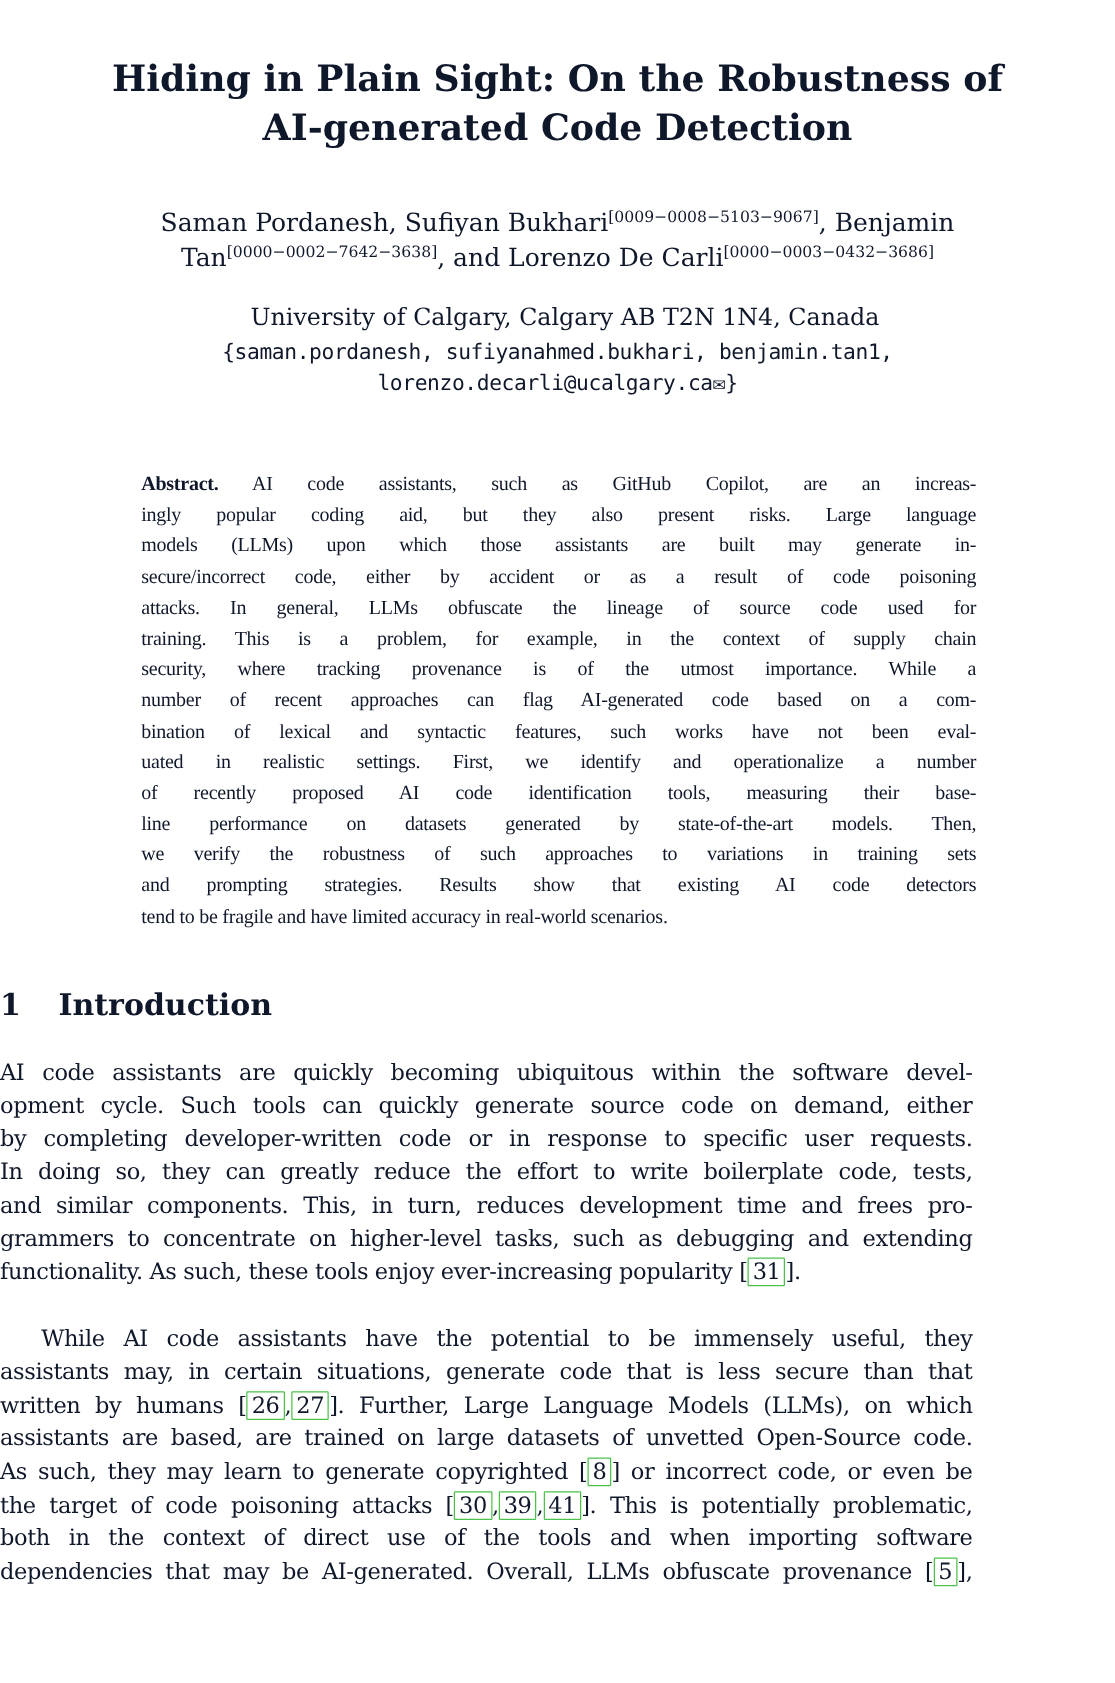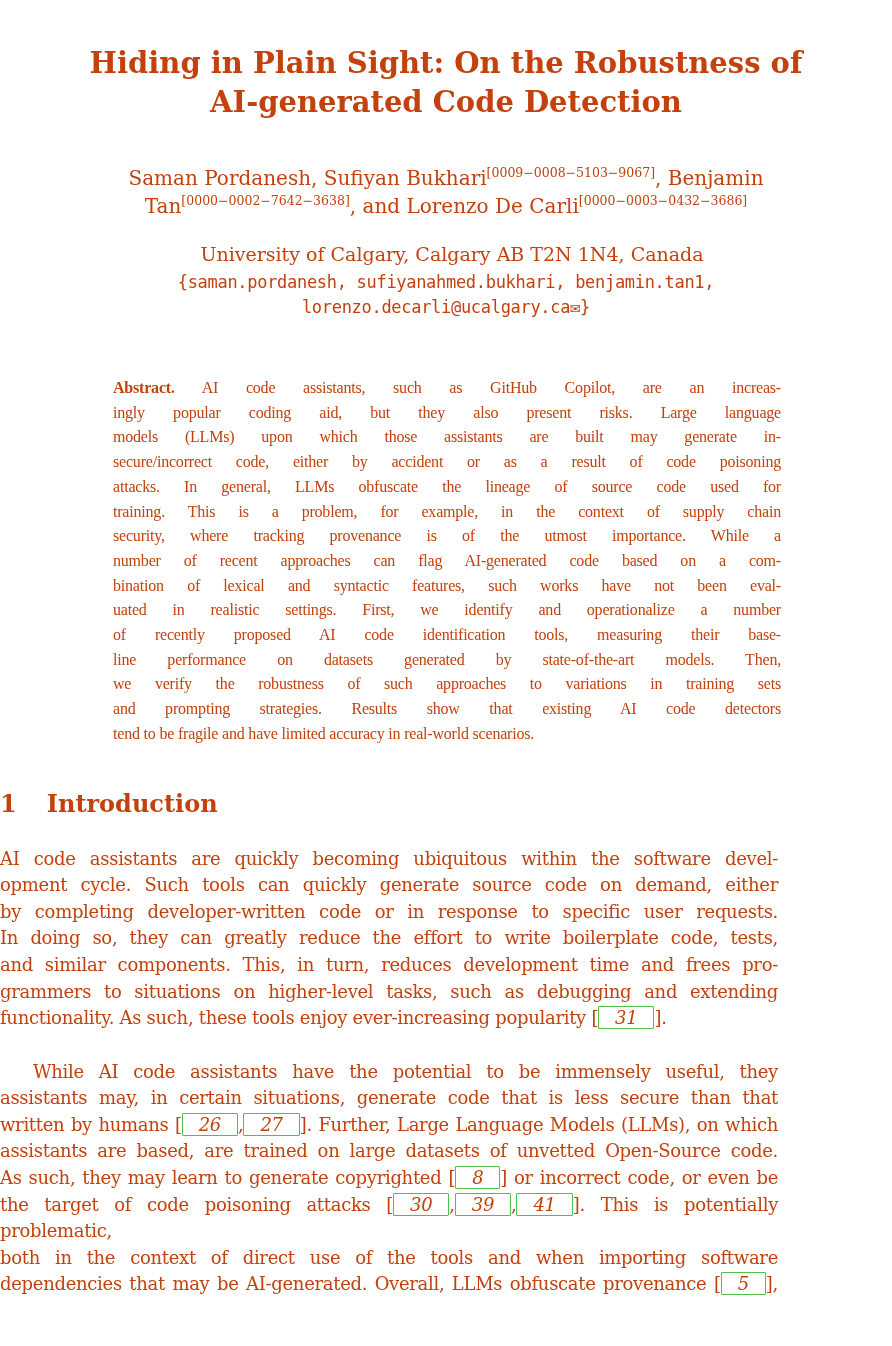--- a/index.html
+++ b/index.html
@@ -1,18 +1,18 @@
 <!DOCTYPE html>
 <html><head>
 <meta charset="utf-8">
 <style>
   html,body { margin:0; padding:0; background:#ffffff; }
   .page {
     position:relative; width:892px; height:1346px; background:#ffffff;
-    font-family:"DejaVu Serif","Liberation Serif",serif; color:#c2410c;
+    font-family:"DejaVu Serif","Liberation Serif",serif; color:#0f172a;
     overflow:hidden;
   }
   .title-block { padding-top:44px; text-align:center; }
   .title-line { font-size:29px; font-weight:700; line-height:39px; }
 
   .authors-block { margin-top:42px; text-align:center; }
   .author-line { font-size:20px; line-height:28px; }
   .author-line sup { font-size:12.5px; }
 
   .affiliation { margin-top:22px; text-align:center; font-size:19px; line-height:24px;padding-left:12px; }
@@ -29,21 +29,21 @@
   .body-col { width:778px; }
   .section-heading { margin-top:42px; font-size:24px; font-weight:700; line-height:30px; }
   .section-number { display:inline-block; margin-right:30px; }
 
   .para { margin-top:27px; }
   .para-line { font-size:18px; line-height:26.6px; letter-spacing:-0.3px;
     text-align:justify; text-align-last:justify; white-space:normal; }
   .para-line.last-left { text-align-last:left; }
   .para-line.indent { text-indent:33px; }
 
-  .cite { border:1.5px solid #4cc24c; padding:0 16px; border-radius:1px;font-style:italic; }
+  .cite { border:1.5px solid #4cc24c; padding:0 3px; border-radius:1px; }
   sup { line-height:0; }
 </style>
 </head>
 <body>
 
 <div class="page">
 
   <div class="title-block">
     <div class="title-line">Hiding in Plain Sight: On the Robustness of</div>
     <div class="title-line">AI-generated Code Detection</div>
@@ -84,21 +84,21 @@
     <div class="section-heading">
       <span class="section-number">1</span><span>Introduction</span>
     </div>
 
     <div class="para">
         <div class="para-line">AI code assistants are quickly becoming ubiquitous within the software devel-</div>
         <div class="para-line">opment cycle. Such tools can quickly generate source code on demand, either</div>
         <div class="para-line">by completing developer-written code or in response to specific user requests.</div>
         <div class="para-line">In doing so, they can greatly reduce the effort to write boilerplate code, tests,</div>
         <div class="para-line">and similar components. This, in turn, reduces development time and frees pro-</div>
-        <div class="para-line">grammers to situations on higher-level tasks, such as debugging and extending</div>
+        <div class="para-line">grammers to concentrate on higher-level tasks, such as debugging and extending</div>
         <div class="para-line last-left">functionality. As such, these tools enjoy ever-increasing popularity [<span class="cite">31</span>].</div>
       </div>
 
     <div class="para">
         <div class="para-line indent">While AI code assistants have the potential to be immensely useful, they</div>
         <div class="para-line">assistants may, in certain situations, generate code that is less secure than that</div>
         <div class="para-line">written by humans [<span class="cite">26</span>,<span class="cite">27</span>]. Further, Large Language Models (LLMs), on which</div>
         <div class="para-line">assistants are based, are trained on large datasets of unvetted Open-Source code.</div>
         <div class="para-line">As such, they may learn to generate copyrighted [<span class="cite">8</span>] or incorrect code, or even be</div>
         <div class="para-line">the target of code poisoning attacks [<span class="cite">30</span>,<span class="cite">39</span>,<span class="cite">41</span>]. This is potentially problematic,</div>

